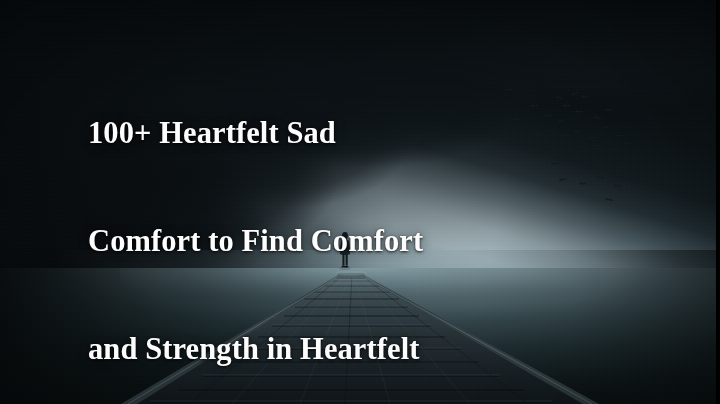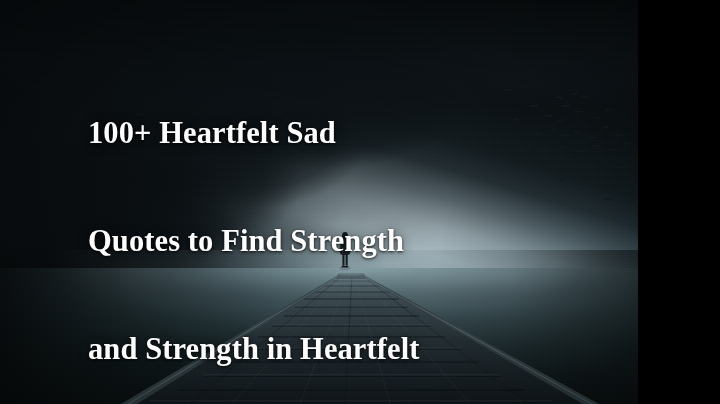--- a/index.html
+++ b/index.html
@@ -1,17 +1,17 @@
 <!DOCTYPE html>
 <html><head>
 <meta charset="utf-8">
 <style>
   html,body{margin:0;padding:0;background:#000;}
   #stage{
-    position:relative;width:638px;height:404px;overflow:hidden;
+    position:relative;width:716px;height:404px;overflow:hidden;
     font-family:"Liberation Serif", serif;
     background:#0b1013;
   }
 
   
   .layer{position:absolute;inset:0;}
 
   
   #sky-base{
     background:
@@ -283,18 +283,18 @@
 
       <polygon points="121,136 137,136 110,136" fill="#0b1114"></polygon>
     </svg>
   </div>
 
   <div class="layer" id="vignette"></div>
   <div class="layer" id="grain"></div>
 
   <div id="headline">
     <span class="ln">100+ Heartfelt Sad</span>
-    <span class="ln">Quotes to Find Strength</span>
+    <span class="ln">Comfort to Find Comfort</span>
     <span class="ln">and Strength in Heartfelt</span>
     
   </div>
 
 </div>
 
 </body></html>

